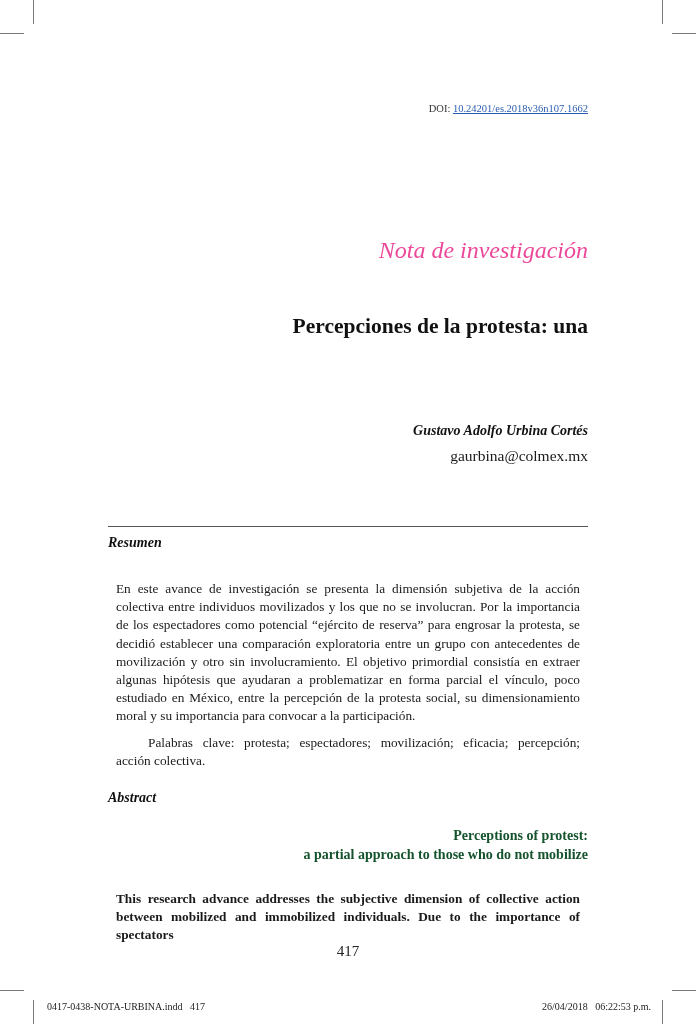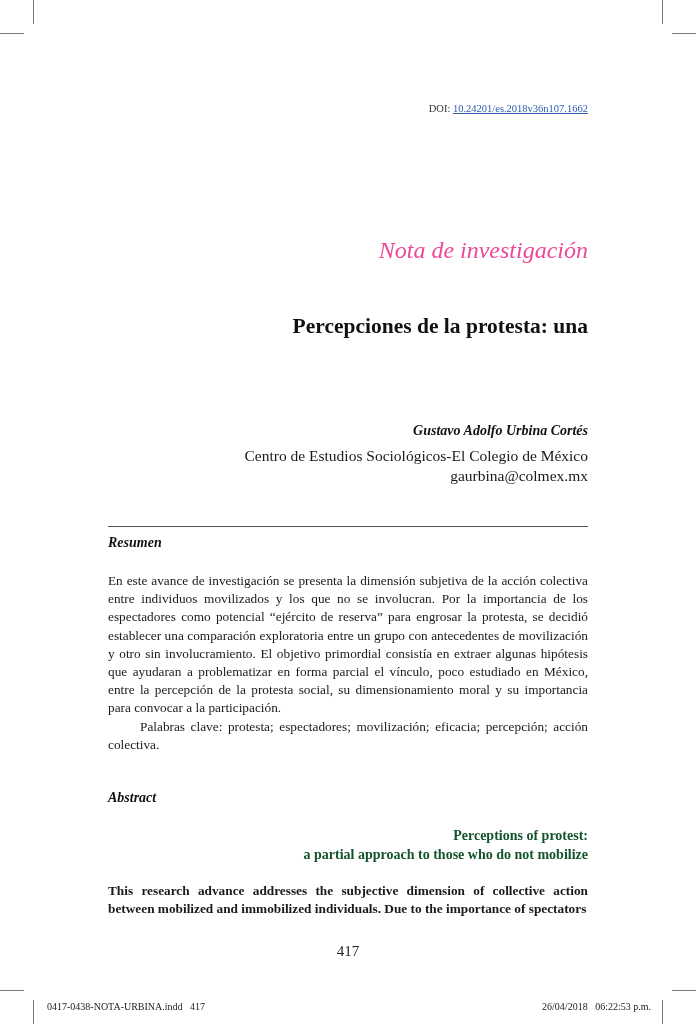--- a/index.html
+++ b/index.html
@@ -10,21 +10,21 @@
   .doi a { color:#2a5db0; text-decoration:underline; }
   .section-label { position:absolute; right:108px; top:237px; font-size:24px; font-style:italic; color:#ec4899; }
   .title { position:absolute; right:108px; top:312px; width:500px; text-align:right;
            font-size:21.5px; font-weight:bold; line-height:28px; color:#111; }
   .author { position:absolute; right:108px; top:423px; font-size:14px; font-weight:bold; font-style:italic; color:#111; }
   .affil { position:absolute; right:108px; top:446px; font-size:15.5px; text-align:right; line-height:20px; color:#1a1a1a; }
   .rule { position:absolute; left:108px; width:480px; top:526px; height:1px; background:#555; }
   .heading { position:absolute; left:108px; font-size:14px; font-weight:bold; font-style:italic; color:#111; }
   .para { position:absolute; left:108px; width:480px; font-size:13.3px; line-height:18.2px;
           text-align:justify; color:#1a1a1a; hyphens:manual; }
-  .para p { margin:0; }
+  .para p { margin:8px; }
   .indent { text-indent:32px; }
   .en-title { position:absolute; right:108px; top:826px; width:480px; text-align:right;
               font-size:14px; font-weight:bold; line-height:19px; color:#14532d; }
   .pagenum { position:absolute; left:0; width:696px; top:943px; text-align:center; font-size:15px; color:#222; }
   .slug { position:absolute; top:1001px; font-family:Liberation Serif, serif; font-size:10px; color:#222; }
 </style>
 </head>
 <body>
 
 <div class="crop" style="left:33px;top:0;width:1px;height:24px;"></div>
@@ -42,21 +42,20 @@
 </div>
 
 <div class="section-label">Nota de investigación</div>
 
 <div class="title">
   <div>Percepciones de la protesta: una</div>
 </div>
 
 <div class="author">Gustavo Adolfo Urbina Cortés</div>
 <div class="affil">
-  <div>Centro de Estudios Sociológicos-El Colegio de México</div>
   <div>gaurbina@colmex.mx</div>
 </div>
 
 <div class="rule"></div>
 
 <div class="heading" style="top:535px;">Resumen</div>
 
 <div class="para" style="top:572px;">
   <p>En este avance de investigación se presenta la dimensión subjetiva de la acción colectiva entre individuos movilizados y los que no se involucran. Por la importancia de los espectadores como potencial “ejército de reserva” para engrosar la protesta, se decidió establecer una comparación exploratoria entre un grupo con antecedentes de movilización y otro sin involucramiento. El objetivo primordial consistía en extraer algunas hipótesis que ayudaran a problematizar en forma parcial el vínculo, poco estudiado en México, entre la percepción de la protesta social, su dimensionamiento moral y su importancia para convocar a la participación.</p>
   <p class="indent">Palabras clave: protesta; espectadores; movilización; eficacia; percepción; acción colectiva.</p>

